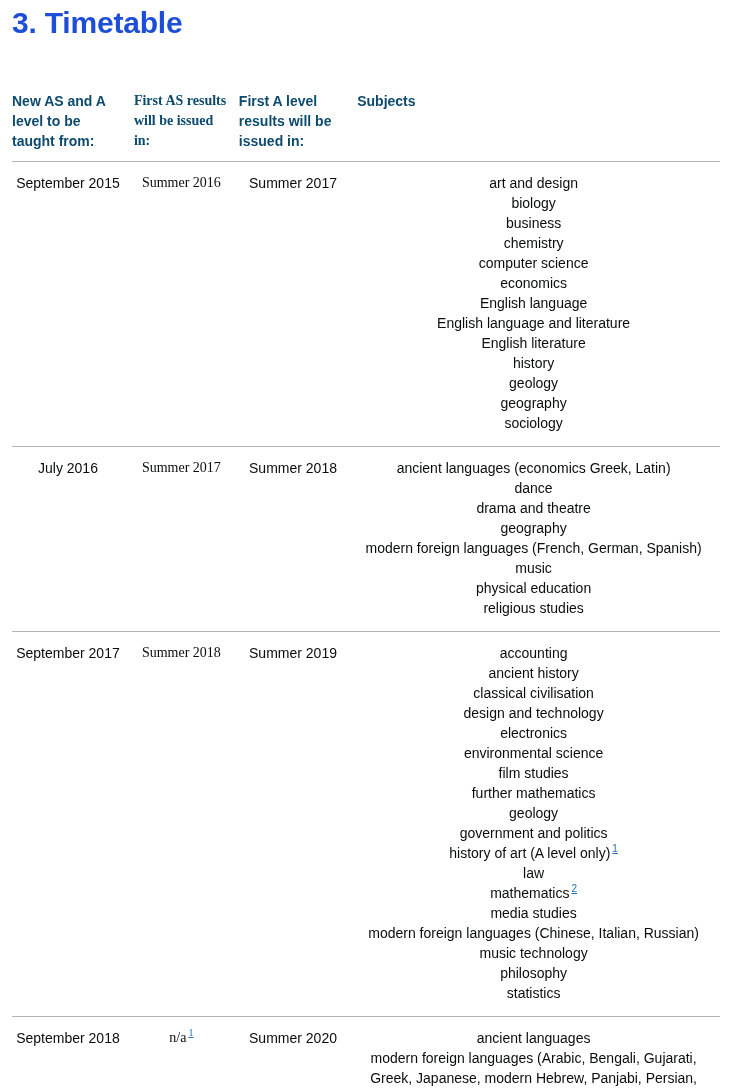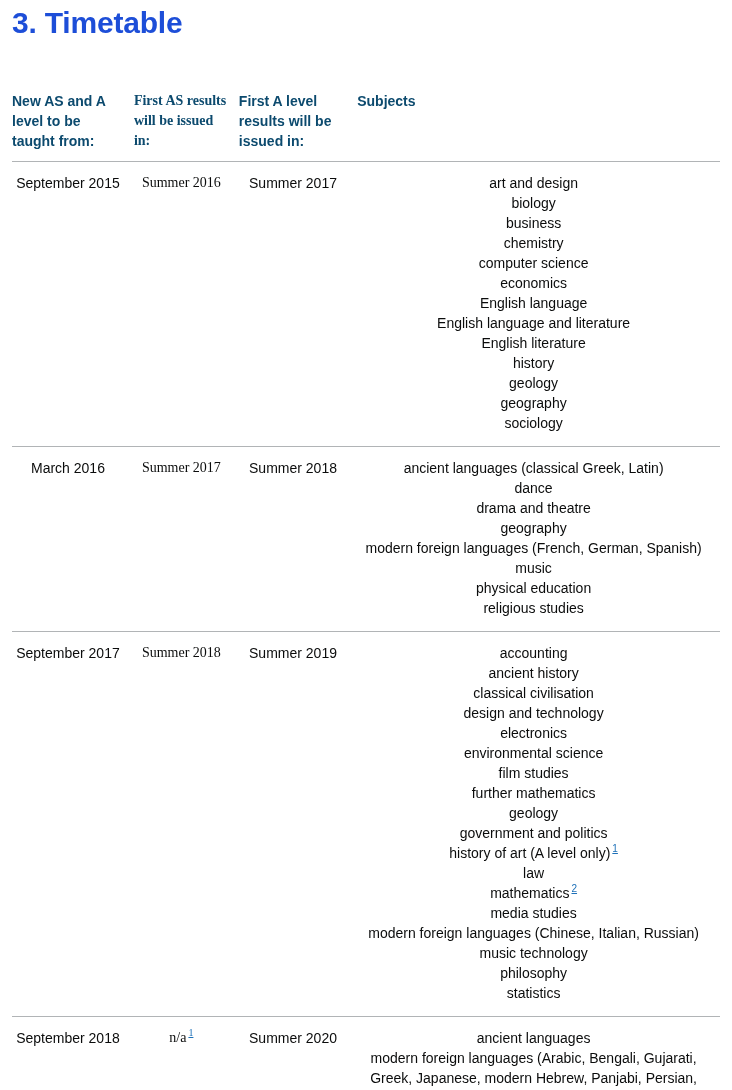--- a/index.html
+++ b/index.html
@@ -126,26 +126,26 @@
                 <li><span>English language and literature</span></li>
                 <li><span>English literature</span></li>
                 <li><span>history</span></li>
                 <li><span>geology</span></li>
                 <li><span>geography</span></li>
                 <li><span>sociology</span></li>
               </ul>
             </td>
           </tr>
           <tr>
-            <td class="col-1 nowrap-cell">March 2016</td>
+            <td class="col-1 nowrap-cell">July 2016</td>
             <td class="col-2 nowrap-cell"><span>Summer 2017</span></td>
             <td class="col-3 nowrap-cell">Summer 2018</td>
             <td class="col-4">
               <ul class="subject-list">
-                <li><span>ancient languages (classical Greek, Latin)</span></li>
+                <li><span>ancient languages (economics Greek, Latin)</span></li>
                 <li><span>dance</span></li>
                 <li><span>drama and theatre</span></li>
                 <li><span>geography</span></li>
                 <li><span>modern foreign languages (French, German, Spanish)</span></li>
                 <li><span>music</span></li>
                 <li><span>physical education</span></li>
                 <li><span>religious studies</span></li>
               </ul>
             </td>
           </tr>

